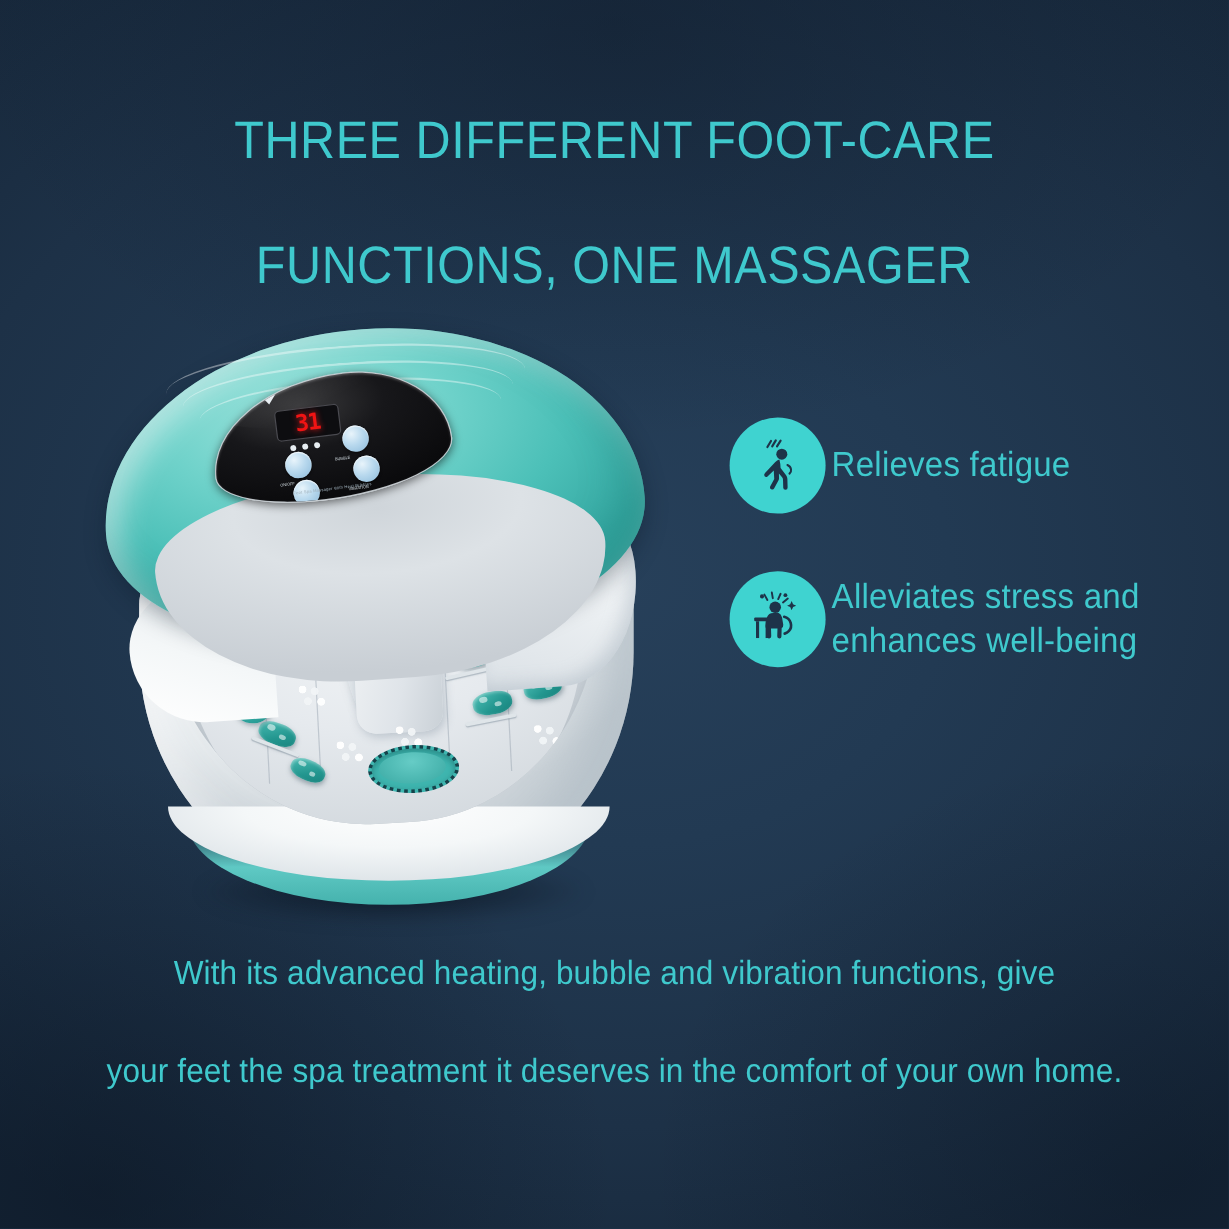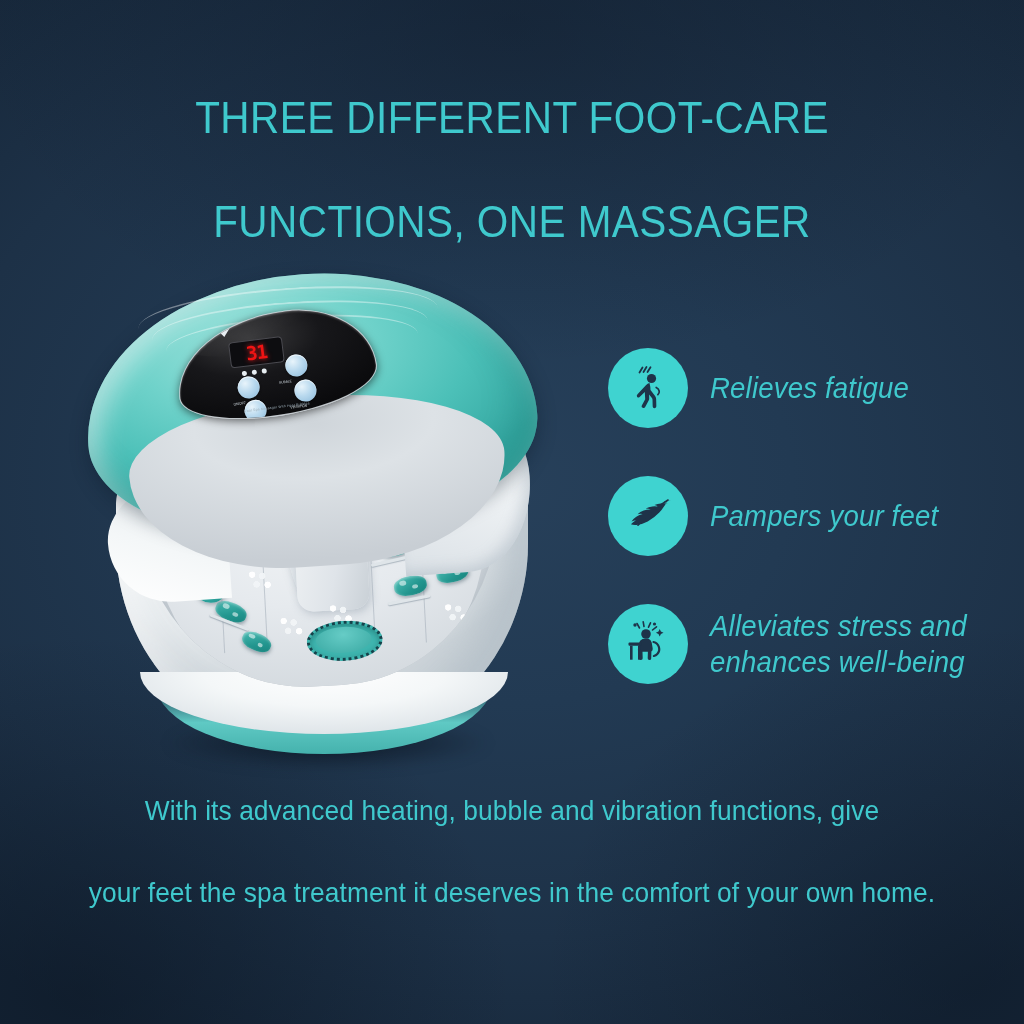--- a/index.html
+++ b/index.html
@@ -43,24 +43,23 @@
 
   
   #features{
     position:absolute;
     left:608px; top:348px;
     width:400px;
   }
   .feature-row{
     display:flex;
     align-items:center;
-    gap:22px;
+    gap:5px;
     margin-bottom:48px;
     min-height:80px;
-    font-style:italic;
   }
   .feature-row:last-child{ margin-bottom:0;margin-top:29px; }
   .feature-icon{
     flex:0 0 auto;
     width:80px; height:80px;
     border-radius:50%;
     background:#3fd3d0;
     display:flex; align-items:center; justify-content:center;
   }
   .feature-icon svg{ display:block; }
@@ -479,31 +478,20 @@
           <path d="M22.5 7.0 L25.5 2.2" stroke="#1e3349" stroke-width="1.8" stroke-linecap="round" fill="none"></path>
           <circle cx="26.5" cy="13.5" r="4.6"></circle>
           <path d="M24.5 18 q-2 0.5 -3.6 2.2 l-8.4 9.0 q-1.3 1.4 -0.3 2.7 1.1 1.3 2.4 0.1 l5.2 -5.0 0.4 7.2 -3.4 6.2 q-0.8 1.6 0.9 2.4 1.7 0.7 2.5 -0.9 l3.6 -6.6 q0.4 -0.8 0.4 -1.7 l-0.1 -4.0 2.8 3.4 q0.6 0.8 0.6 1.8 l0.2 6.6 q0.05 1.8 1.9 1.75 1.8 -0.05 1.75 -1.85 l-0.2 -7.3 q-0.05 -1.6 -1.05 -2.9 l-4.6 -6.0 q0 -3.4 -1.0 -7.2 z"></path>
           <path d="M31.2 22.5 q2.6 1.2 3.0 3.6 0.35 2.2 -1.3 3.6" stroke="#1e3349" stroke-width="1.7" fill="none" stroke-linecap="round"></path>
         </g>
       </svg>
     </div>
     <div class="feature-label">Relieves fatigue</div>
   </div>
 
-  <div class="feature-row">
-    <div class="feature-icon">
-      <svg width="48" height="48" viewBox="0 0 48 48" aria-hidden="true">
-        <g fill="#1e3349">
-          <path d="M43.5 8.5 q-3.0 6.5 -8.2 12.0 -5.2 5.5 -11.6 8.9 -5.6 3.0 -11.2 3.5 -3.2 0.3 -5.6 -0.7 2.0 -2.2 5.0 -4.0 -2.4 0.2 -4.4 1.2 1.8 -2.6 4.8 -4.6 3.0 -2.0 6.4 -2.8 -2.6 -0.4 -5.2 0.2 2.6 -2.4 6.2 -3.6 3.6 -1.2 7.0 -1.0 -2.4 -1.0 -5.0 -1.0 3.0 -1.8 6.6 -2.2 3.6 -0.4 6.6 0.4 -2.0 -1.4 -4.4 -1.8 3.0 -1.2 6.4 -1.6 3.4 -0.4 6.6 -0.2 -1.6 -1.2 -3.6 -1.8 3.4 -1.0 7.2 -1.0 z"></path>
-          <path d="M44.0 8.0 q-8.0 5.0 -16.0 11.6 -8.0 6.6 -14.0 13.6" stroke="#1e3349" stroke-width="1.6" fill="none" stroke-linecap="round"></path>
-        </g>
-      </svg>
-    </div>
-    <div class="feature-label">Pampers your feet</div>
-  </div>
 
   <div class="feature-row">
     <div class="feature-icon">
       <svg width="48" height="48" viewBox="0 0 48 48" aria-hidden="true">
         <g fill="#1e3349">
           <path d="M15.5 8.0 L13.0 3.5" stroke="#1e3349" stroke-width="1.6" stroke-linecap="round" fill="none"></path>
           <path d="M20.0 6.5 L19.2 1.8" stroke="#1e3349" stroke-width="1.6" stroke-linecap="round" fill="none"></path>
           <path d="M24.5 7.2 L26.5 2.8" stroke="#1e3349" stroke-width="1.6" stroke-linecap="round" fill="none"></path>
           <path d="M28.5 10.0 L32.5 6.8" stroke="#1e3349" stroke-width="1.6" stroke-linecap="round" fill="none"></path>
           <circle cx="11.0" cy="5.0" r="1.7"></circle>

